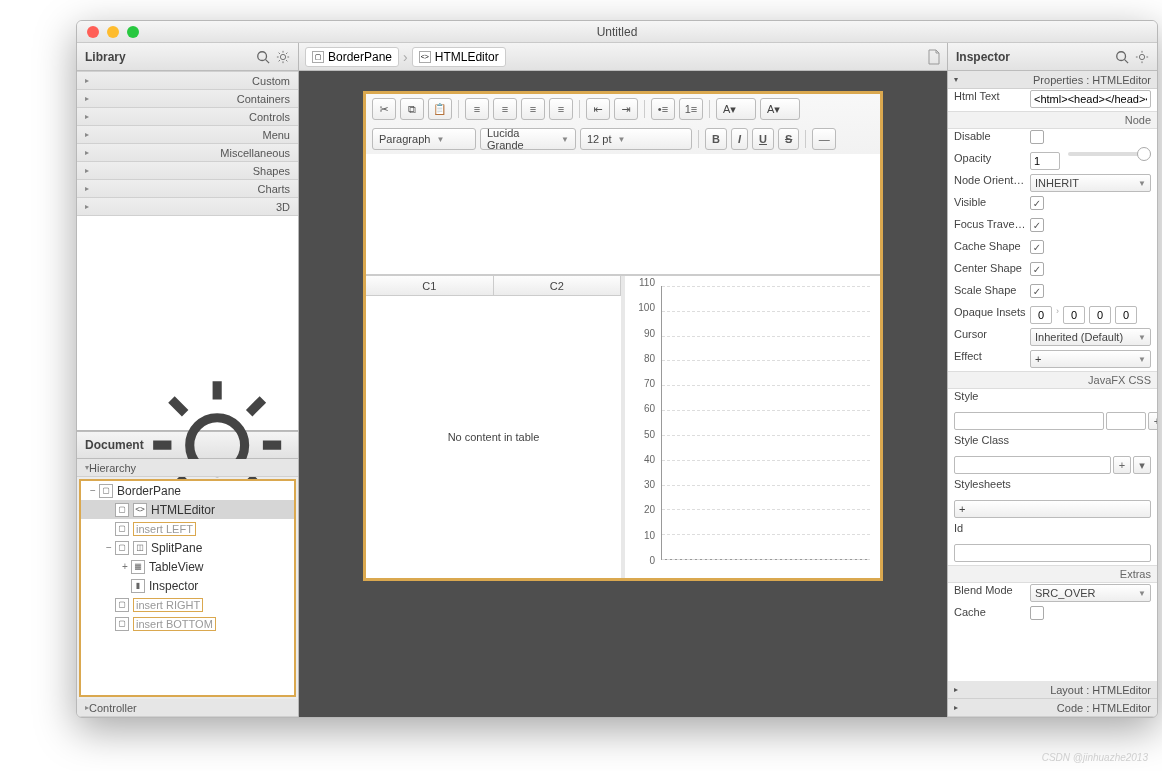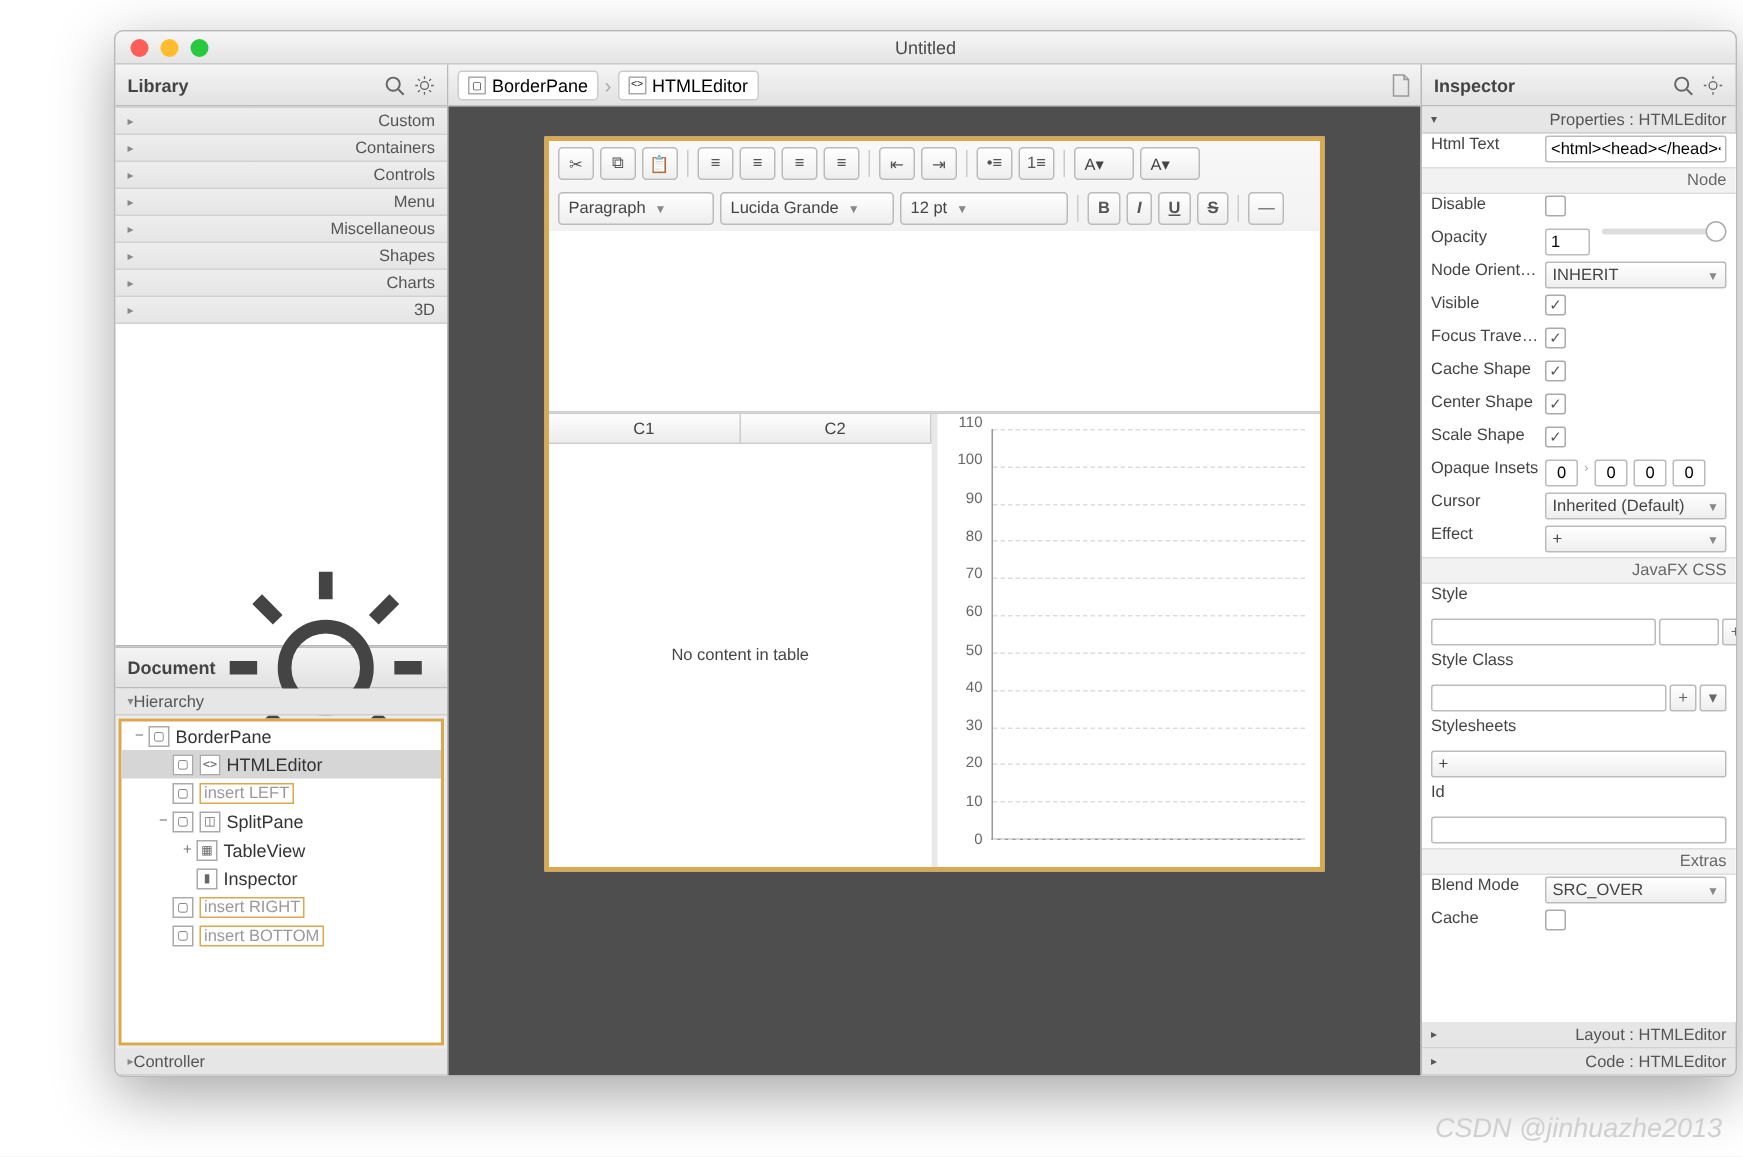--- a/index.html
+++ b/index.html
@@ -86,21 +86,21 @@
 .pcheck { width: 14px; height: 14px; border: 1px solid #aaa; border-radius: 2px; display: inline-flex; align-items: center; justify-content: center; font-size: 10px; color: #555; background: #fff; }
 .pcombo { flex: 1; height: 18px; border: 1px solid #bbb; border-radius: 2px; padding: 0 4px; font-size: 11px; background: linear-gradient(#fff,#eee); display: flex; align-items: center; justify-content: space-between; min-width: 0; }
 .pcombo .dd { font-size: 8px; color: #888; }
 .pslider { flex: 1; height: 4px; background: #ddd; border-radius: 2px; position: relative; margin-left: 4px; }
 .pslider .knob { position: absolute; right: 0; top: -5px; width: 14px; height: 14px; border-radius: 50%; background: #fff; border: 1px solid #aaa; }
 .pinset { width: 22px; height: 18px; border: 1px solid #bbb; border-radius: 2px; text-align: center; font-size: 11px; }
 .plus-combo { display: flex; flex: 1; gap: 2px; }
 .plus-combo .ptext { flex: 1; }
 .plus-combo .mini { width: 18px; height: 18px; border: 1px solid #bbb; border-radius: 2px; background: linear-gradient(#fff,#eee); text-align: center; line-height: 16px; font-size: 11px; color: #666; }
 
-.watermark { position: absolute; bottom: 8px; right: 14px; font-size: 18px; color: #cfcfcf; font-style: italic; }
+.watermark { position: absolute; bottom: 8px; right: 14px; font-size: 10px; color: #cfcfcf; font-style: italic; }
 svg { display: block; }
 </style>
 </head>
 <body>
 
 <div class="app-window">
   <div class="titlebar">
     <div class="traffic">
       <div class="tl red"></div>
       <div class="tl yellow"></div>
@@ -259,21 +259,21 @@
               <span class="tb-btn">1≡</span>
               <span class="tb-sep"></span>
               <span class="tb-combo" style="width:40px">A▾</span>
               <span class="tb-combo" style="width:40px">A▾</span>
             </div>
             <div class="tb-row">
               <span class="tb-combo" style="width:104px">
                   <span>Paragraph</span>
                   <span class="dd">▼</span>
                 </span>
-              <span class="tb-combo" style="width:116px">
+              <span class="tb-combo" style="width:96px">
                   <span>Lucida Grande</span>
                   <span class="dd">▼</span>
                 </span>
               <span class="tb-combo" style="width:112px">
                   <span>12 pt</span>
                   <span class="dd">▼</span>
                 </span>
               <span class="tb-sep"></span>
               <span class="tb-btn wide">B</span>
               <span class="tb-btn wide" style="font-style:italic">I</span>

